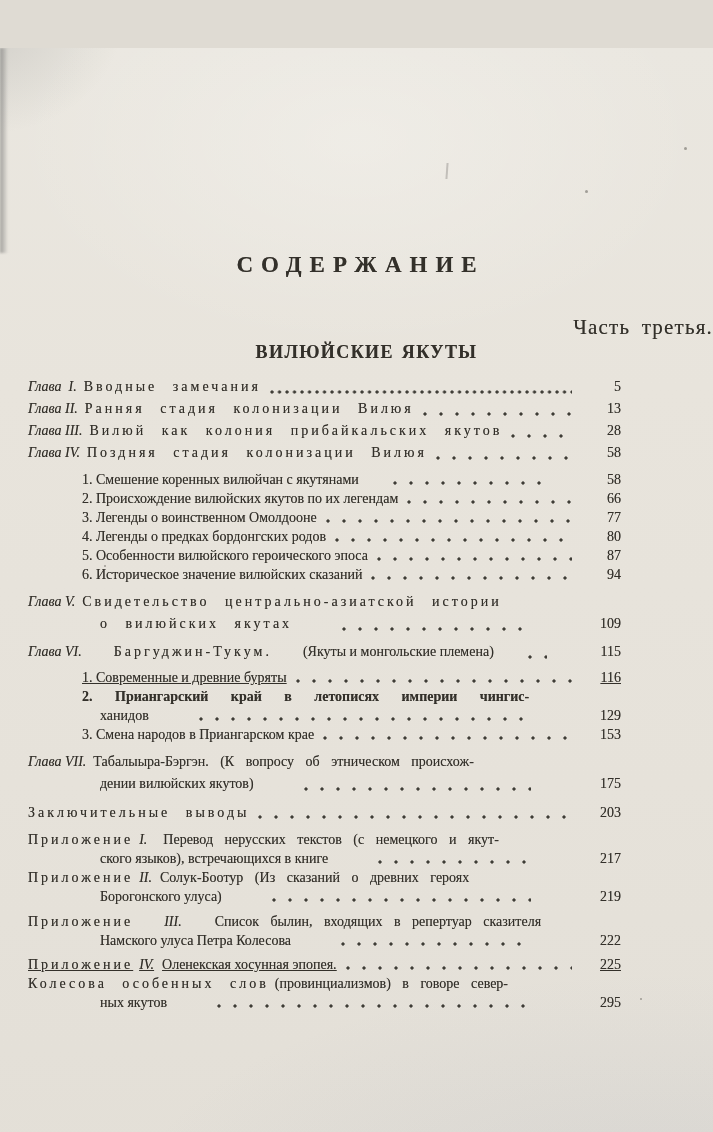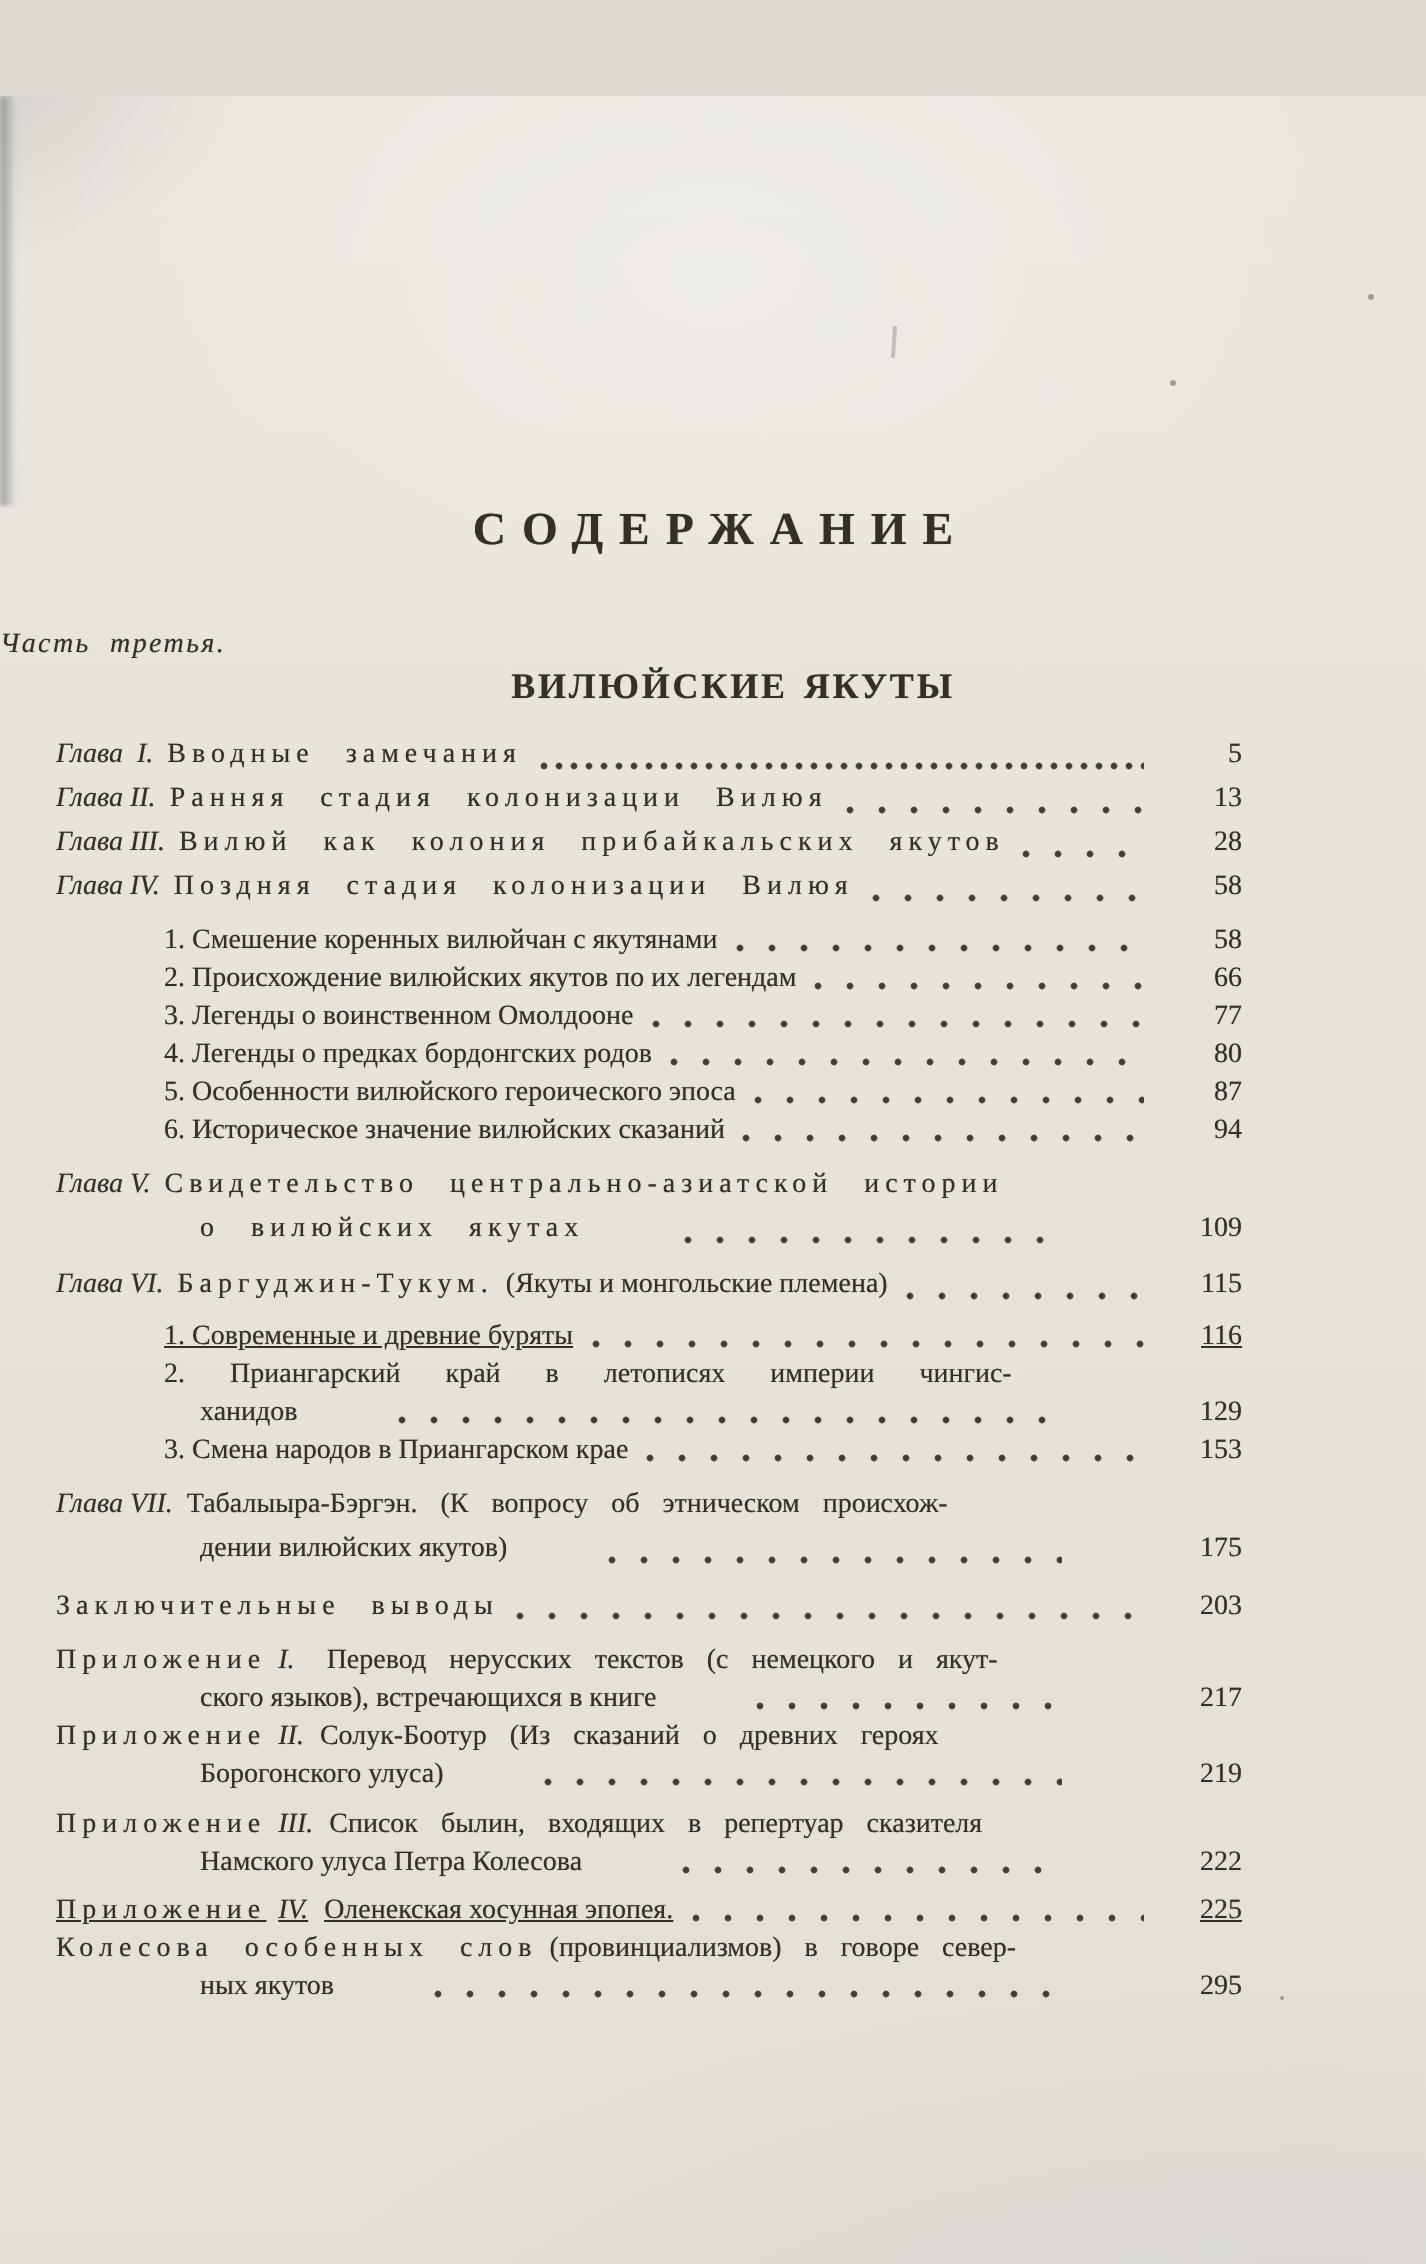--- a/index.html
+++ b/index.html
@@ -18,41 +18,41 @@
   }
   .scan-edge{position:absolute;left:0;top:0;width:8px;height:205px;
     background:linear-gradient(90deg,rgba(100,102,100,0.55),rgba(100,102,100,0));
     filter:blur(1px);}
   .speck{position:absolute;background:rgba(70,68,62,0.45);border-radius:50%;}
   .mark-tick{position:absolute;left:446px;top:115px;width:2px;height:16px;
     background:rgba(95,93,88,0.30);transform:rotate(4deg);}
 
   .title{margin-top:204px;text-align:center;font-size:23px;font-weight:700;
     letter-spacing:8px;text-indent:8px;}
-  .part-label{margin-top:37px;text-align:left;font-style:italic;font-size:14px;
+  .part-label{margin-top:37px;text-align:right;font-size:21px;
     letter-spacing:1.2px;word-spacing:5px;}
   .part-title{margin-top:2px;text-align:center;font-weight:700;font-size:18px;
     letter-spacing:1.4px;word-spacing:2px;padding-left:20px;}
 
   .toc{margin-top:13px;padding:0 92px 0 28px;font-size:14px;}
   .row{display:flex;align-items:stretch;line-height:19px;}
   .row span{white-space:pre;}
   .ch{line-height:22px;}
   .plain{line-height:21px;}
   .sub{padding-left:54px;}
   .cont{padding-left:72px;gap:41px;}
   .it{font-style:italic;margin-right:7px;}
   .sp{letter-spacing:3px;word-spacing:9px;}
   .mr{margin-right:6px;}
   .num{margin-right:8px;}
   .gap2{margin-right:16px;}
   .w{word-spacing:8px;}
-  .w2{word-spacing:19px;}
+  .w2{word-spacing:19px;font-weight:bold;}
   .mt5{margin-top:5px;text-decoration:underline;}
-  .mt6{margin-top:6px;}
+  .mt6{margin-top:6px;gap:25px;}
   .mt7{margin-top:7px;}
   .pg{flex:none;min-width:40px;text-align:right;}
   .leader{flex:1 1 auto;min-width:6px;position:relative;}
   .leader::after{content:"";position:absolute;left:9px;right:9px;bottom:4px;height:4px;
     background-image:radial-gradient(circle at 2px 2px, rgba(48,46,40,0.92) 1.25px, rgba(48,46,40,0) 2px);
     background-size:16px 4px;background-repeat:repeat-x;}
   .leader.lt::after{background-size:7.5px 4px;}
 </style>
 </head>
 <body>

